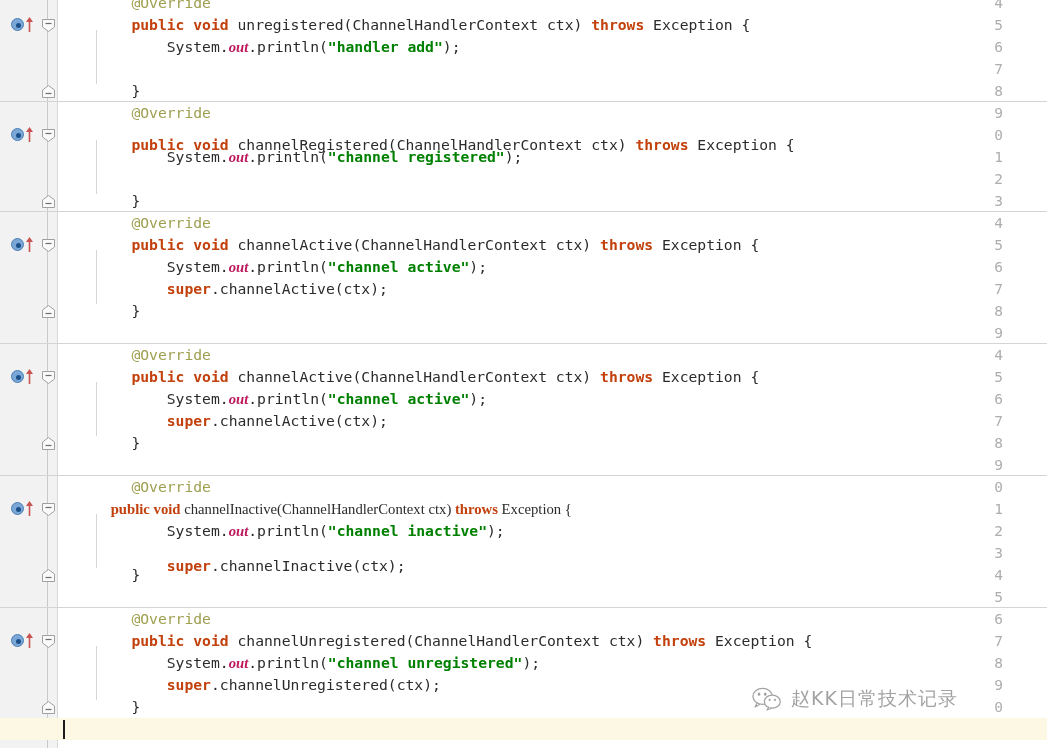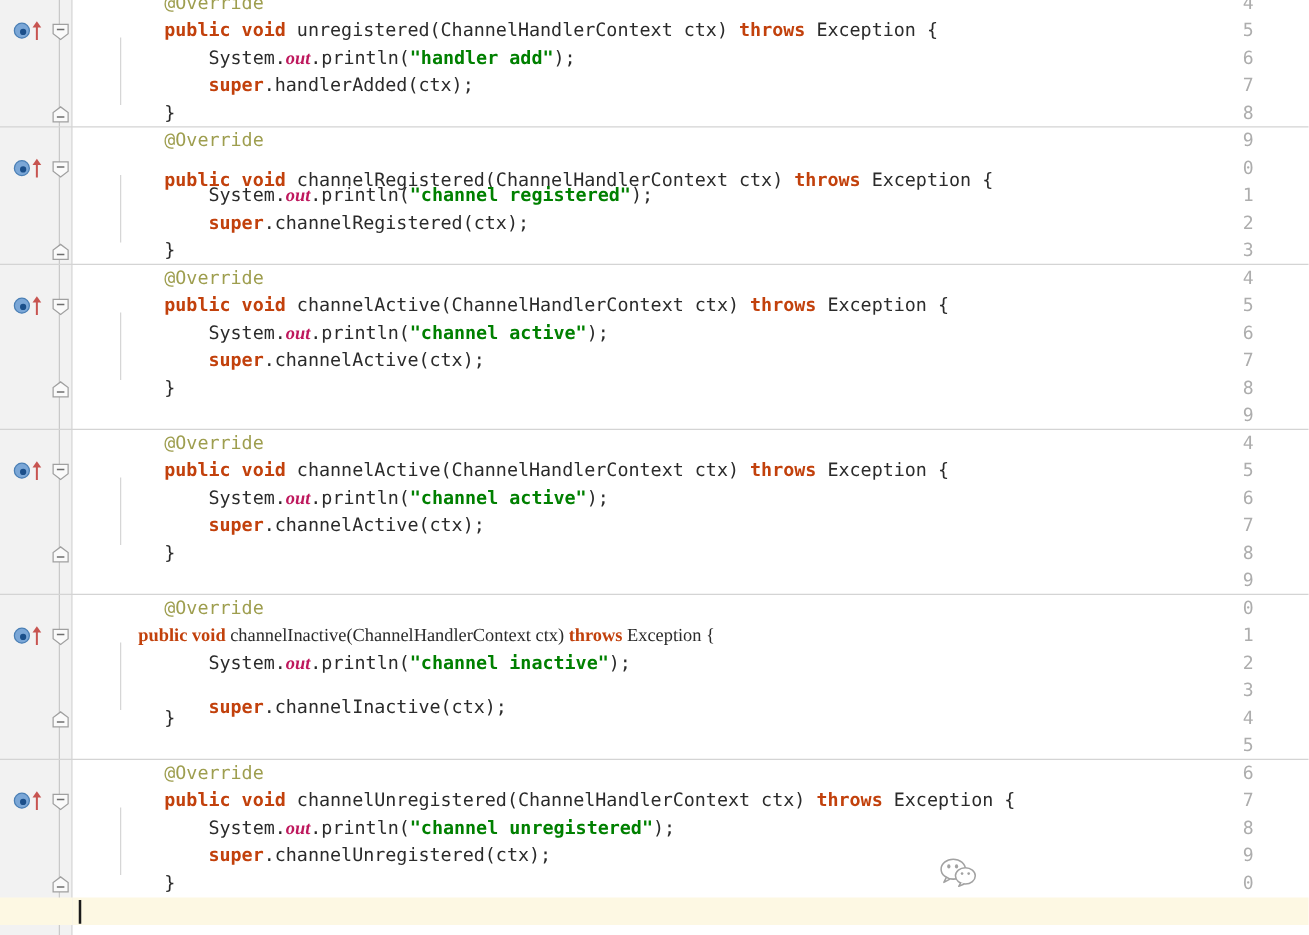--- a/index.html
+++ b/index.html
@@ -231,26 +231,24 @@
   <div class="code" id="code-area">
       <div class="cur-line" style="top: 718px;"></div>
       <div class="sep" style="top: 101px; left: -58px;"></div>
       <div class="sep" style="top: 211px; left: -58px;"></div>
       <div class="sep" style="top: 343px; left: -58px;"></div>
       <div class="sep" style="top: 475px; left: -58px;"></div>
       <div class="sep" style="top: 607px; left: -58px;"></div>
       <div class="line" style="top: -8px;"><span class="txt">    <span class="anno">@Override</span></span></div>
       <div class="line" style="top: 14px;"><span class="txt">    <span class="kw">public</span><span class="pl"> </span><span class="kw">void</span><span class="pl"> unregistered(ChannelHandlerContext ctx) </span><span class="kw">throws</span><span class="pl"> Exception {</span></span></div>
       <div class="line" style="top: 36px;"><span class="txt">        <span class="pl">System.</span><span class="sfield">out</span><span class="pl">.println(</span><span class="str">"handler add"</span><span class="pl">);</span></span></div>
-      <div class="line" style="top: 58px;"><span class="txt">        <span class="kw">super</span><span class="pl">.handlerAdded(ctx);</span></span></div>
       <div class="line" style="top: 80px;"><span class="txt">    <span class="pl">}</span></span></div>
       <div class="line" style="top: 102px;"><span class="txt">    <span class="anno">@Override</span></span></div>
       <div class="line" style="top: 124px; margin-top: 10px;"><span class="txt">    <span class="kw">public</span><span class="pl"> </span><span class="kw">void</span><span class="pl"> channelRegistered(ChannelHandlerContext ctx) </span><span class="kw">throws</span><span class="pl"> Exception {</span></span></div>
       <div class="line" style="top: 146px;"><span class="txt">        <span class="pl">System.</span><span class="sfield">out</span><span class="pl">.println(</span><span class="str">"channel registered"</span><span class="pl">);</span></span></div>
-      <div class="line" style="top: 168px;"><span class="txt">        <span class="kw">super</span><span class="pl">.channelRegistered(ctx);</span></span></div>
       <div class="line" style="top: 190px;"><span class="txt">    <span class="pl">}</span></span></div>
       <div class="line" style="top: 212px;"><span class="txt">    <span class="anno">@Override</span></span></div>
       <div class="line" style="top: 234px;"><span class="txt">    <span class="kw">public</span><span class="pl"> </span><span class="kw">void</span><span class="pl"> channelActive(ChannelHandlerContext ctx) </span><span class="kw">throws</span><span class="pl"> Exception {</span></span></div>
       <div class="line" style="top: 256px;"><span class="txt">        <span class="pl">System.</span><span class="sfield">out</span><span class="pl">.println(</span><span class="str">"channel active"</span><span class="pl">);</span></span></div>
       <div class="line" style="top: 278px;"><span class="txt">        <span class="kw">super</span><span class="pl">.channelActive(ctx);</span></span></div>
       <div class="line" style="top: 300px;"><span class="txt">    <span class="pl">}</span></span></div>
       <div class="line" style="top: 322px;"><span class="txt"></span></div>
       <div class="line" style="top: 344px;"><span class="txt">    <span class="anno">@Override</span></span></div>
       <div class="line" style="top: 366px;"><span class="txt">    <span class="kw">public</span><span class="pl"> </span><span class="kw">void</span><span class="pl"> channelActive(ChannelHandlerContext ctx) </span><span class="kw">throws</span><span class="pl"> Exception {</span></span></div>
       <div class="line" style="top: 388px;"><span class="txt">        <span class="pl">System.</span><span class="sfield">out</span><span class="pl">.println(</span><span class="str">"channel active"</span><span class="pl">);</span></span></div>
@@ -282,15 +280,16 @@
     <svg class="wechat" viewBox="0 0 34 26">
       <ellipse cx="12" cy="10" rx="11" ry="9" fill="none" stroke="#9e9e9e" stroke-width="1.4"></ellipse>
       <path d="M6 17 L3.5 22 L9 19" fill="none" stroke="#9e9e9e" stroke-width="1.4" stroke-linejoin="round"></path>
       <ellipse cx="8" cy="7.5" rx="1.5" ry="1.9" fill="#9e9e9e"></ellipse>
       <ellipse cx="15" cy="7.5" rx="1.5" ry="1.9" fill="#9e9e9e"></ellipse>
       <ellipse cx="23" cy="16" rx="9" ry="7.4" fill="#ffffff" stroke="#9e9e9e" stroke-width="1.4"></ellipse>
       <path d="M19 22 L17 25.5 L22 23.5" fill="#ffffff" stroke="#9e9e9e" stroke-width="1.4" stroke-linejoin="round"></path>
       <circle cx="20" cy="14" r="1.2" fill="#9e9e9e"></circle>
       <circle cx="26" cy="14" r="1.2" fill="#9e9e9e"></circle>
     </svg>
+    <span>赵KK日常技术记录</span>
   </div>
 
 </div>
 
 </body></html>

